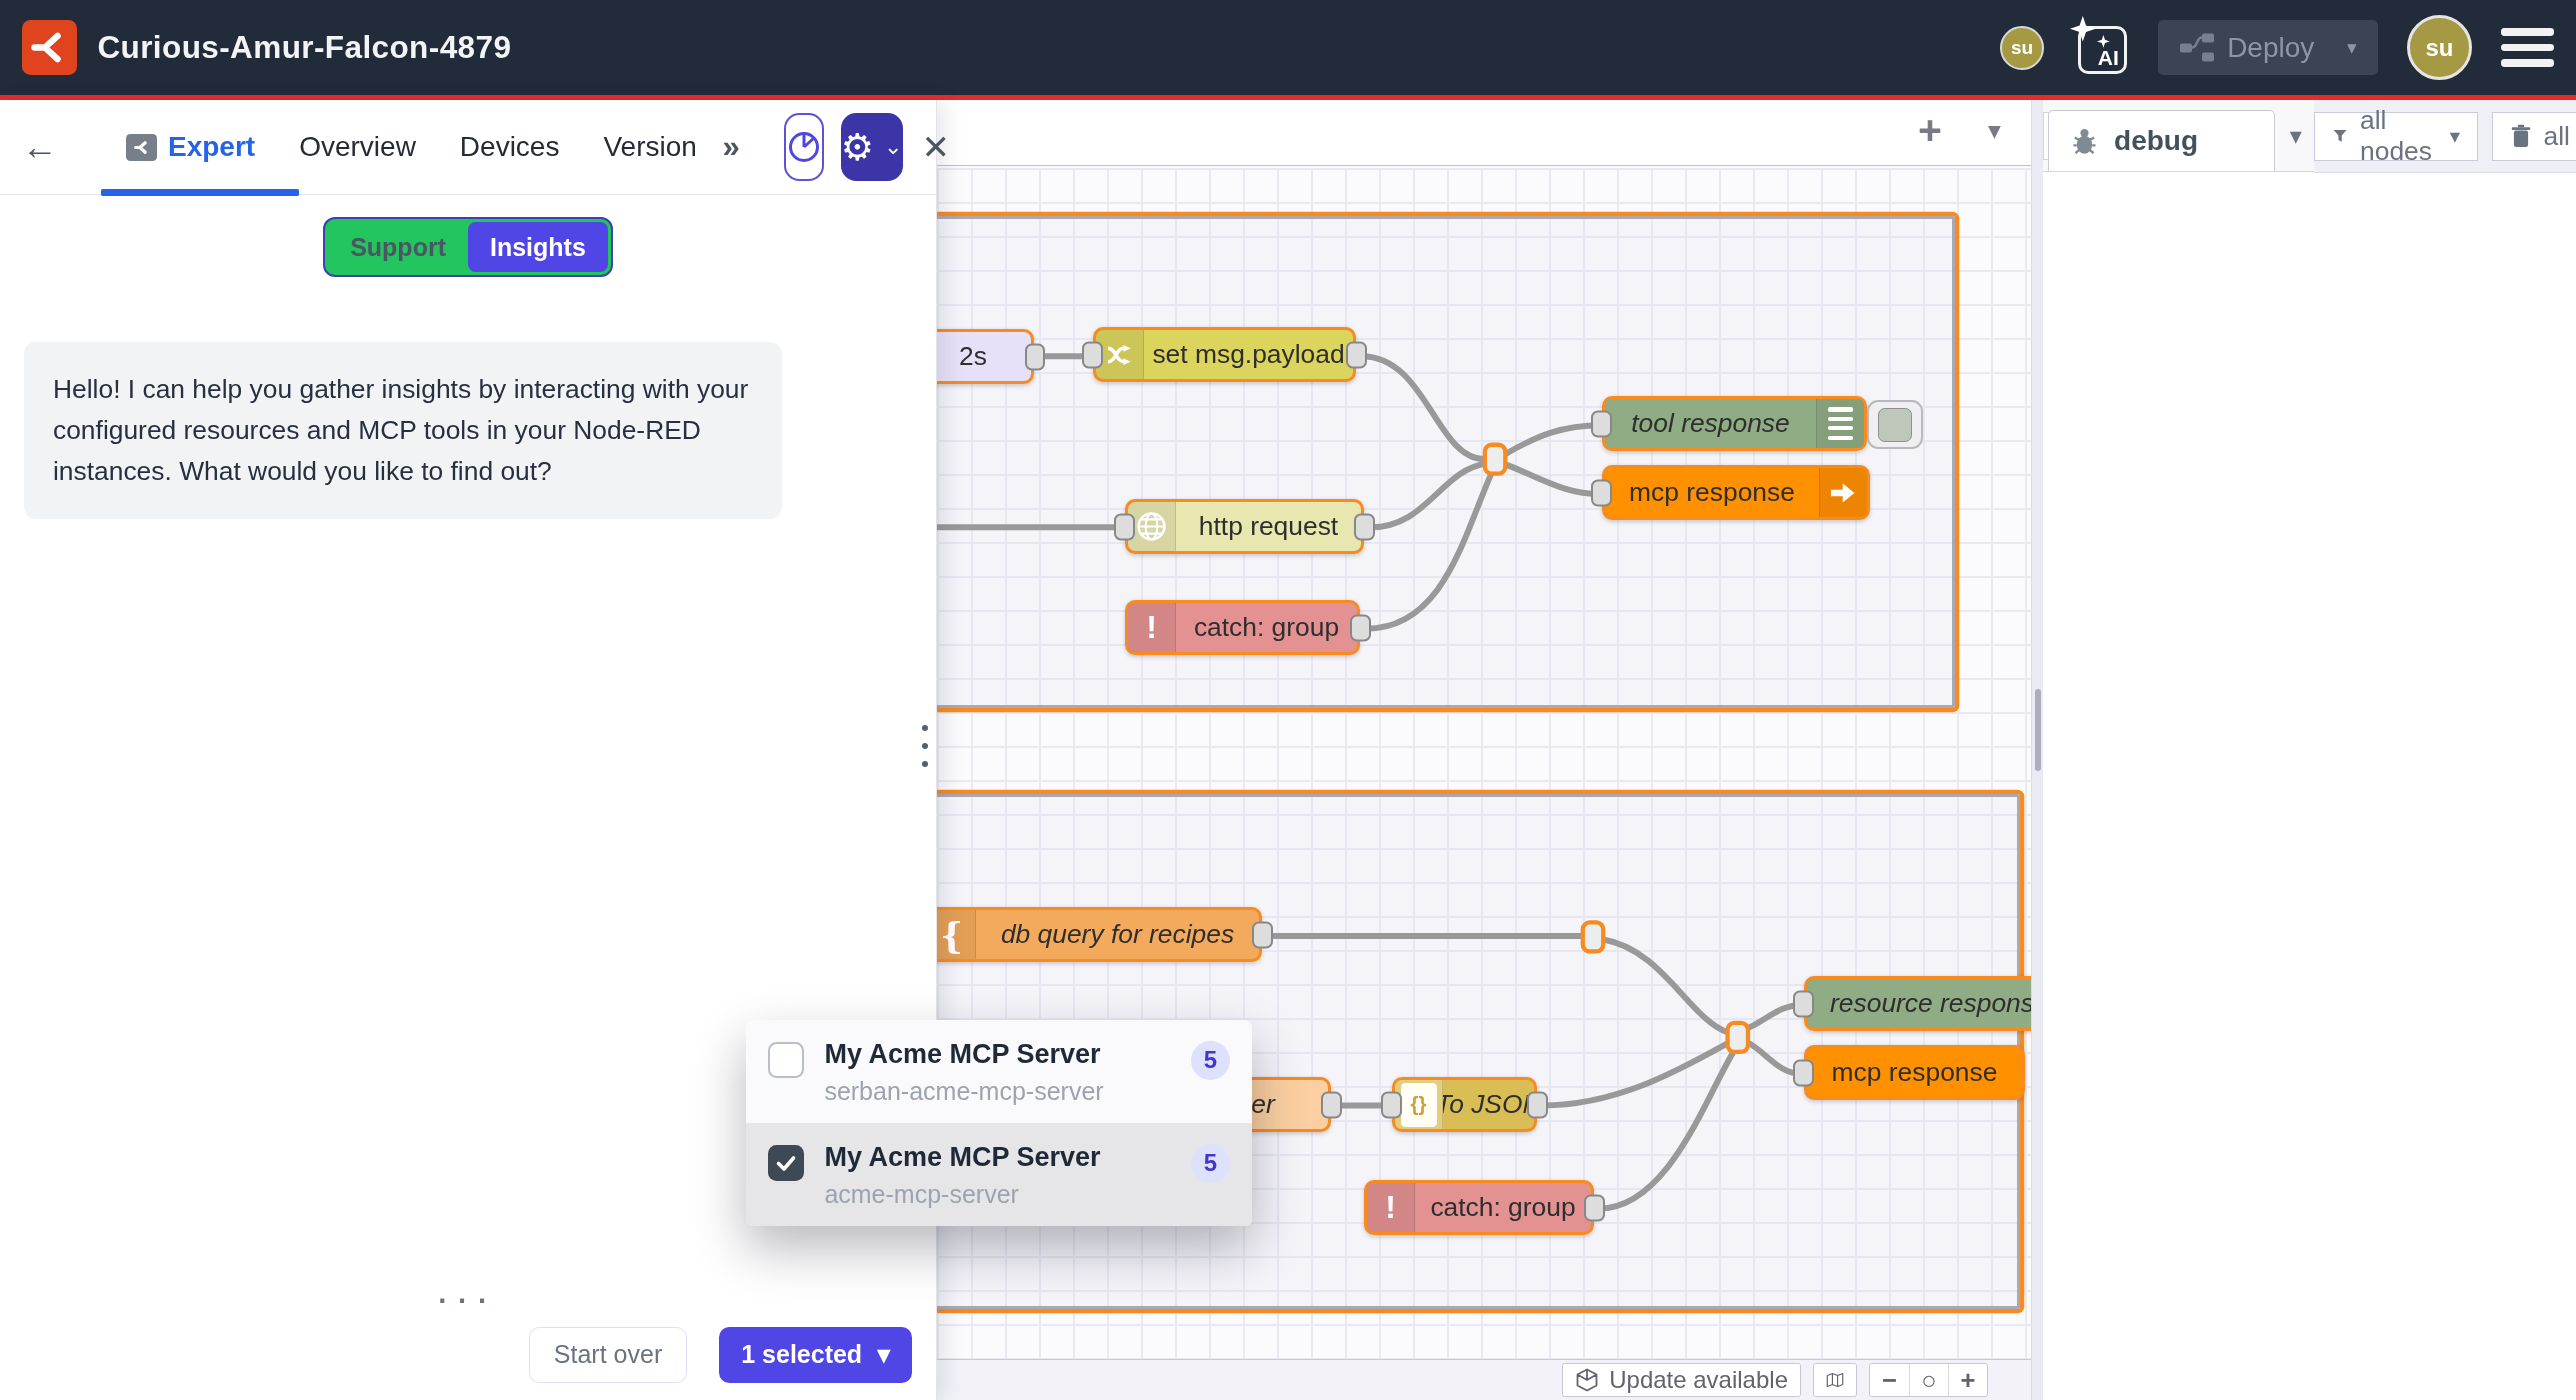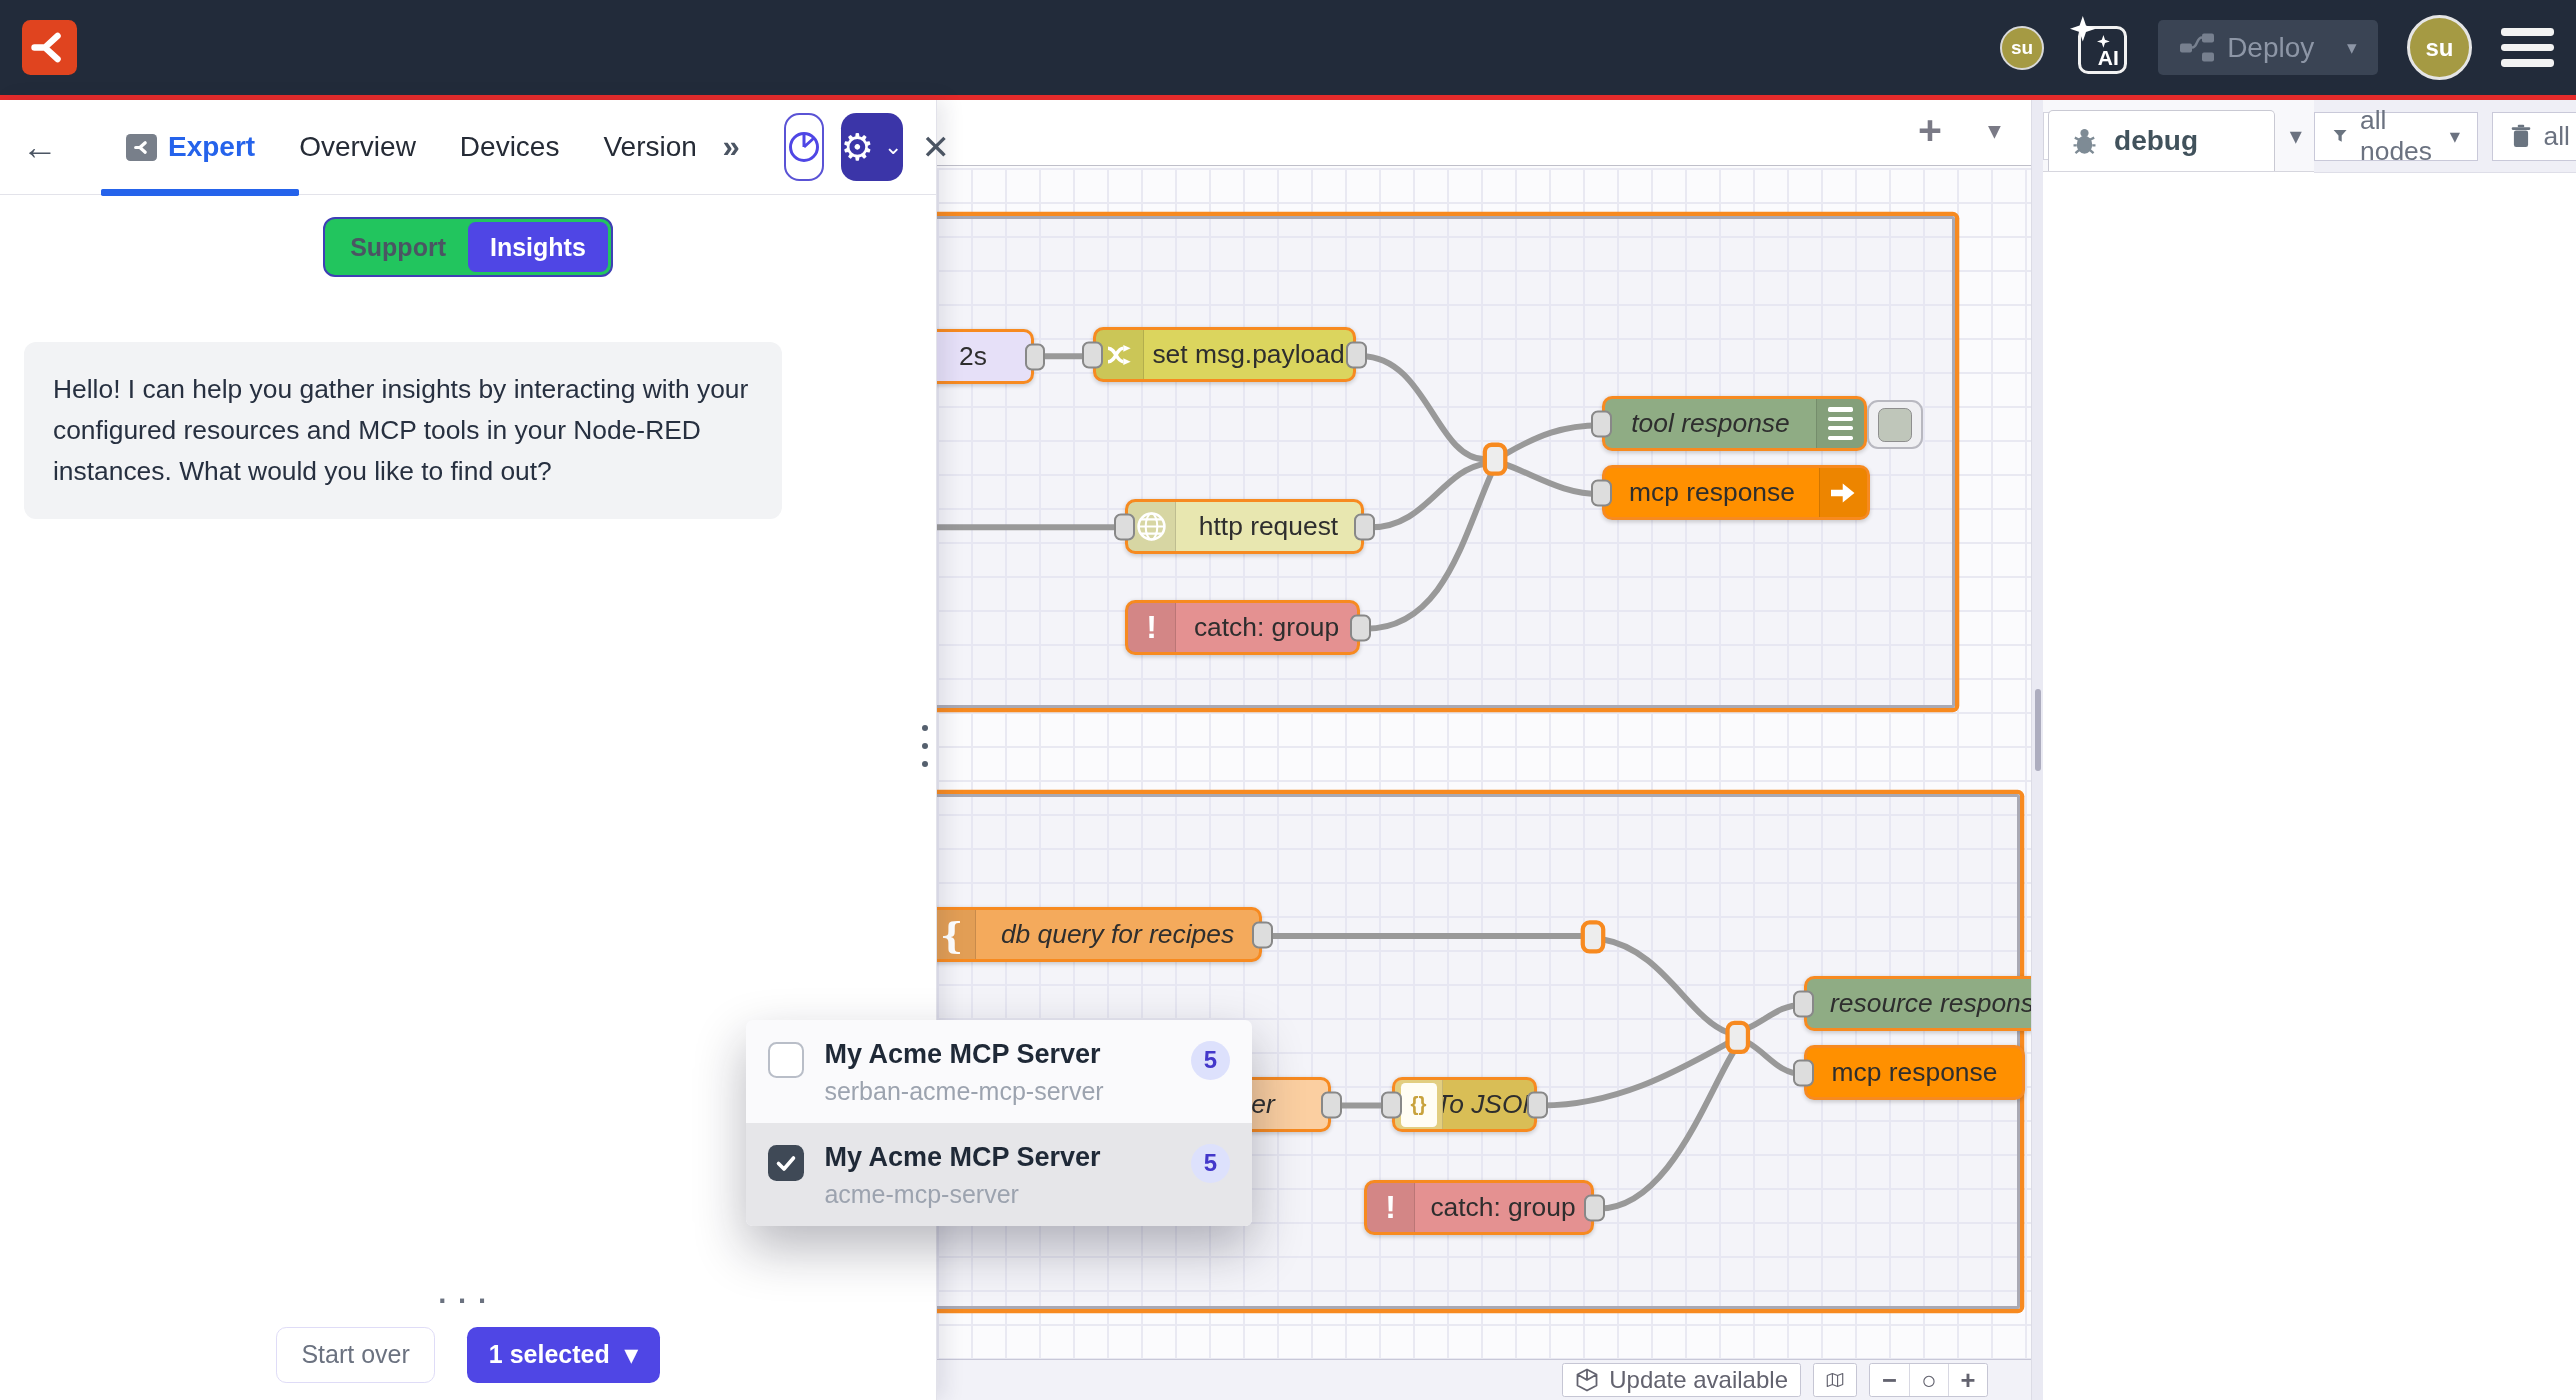--- a/index.html
+++ b/index.html
@@ -96,21 +96,21 @@
   .seg-wrap { text-align:center; }
   .seg { display:inline-flex; border:2.6px solid #3F3FB5; border-radius:12px; padding:3.4px; background:#22c55e; }
   .seg-item { font-size:25px; font-weight:700; color:#4B5563; padding:10.2px 22px; border-radius:7.7px; }
   .seg-item.active { background:#4F46E5; color:#FFF; }
   .beta { margin-top:29px; background:#E9EDFC; border-radius:8.5px; padding:22px 25.6px; font-size:25.6px; line-height:39px; color:#4F46E5; }
   .beta-badge { display:inline-block; background:#7F86EE; color:#FFF; font-size:19.6px; font-weight:800; padding:4.3px 12px; border-radius:6.8px; margin-right:12px; letter-spacing:0.9px; transform:translateY(-2.6px); }
   .beta a { color:#4F46E5; }
   .bubble { margin-top:65px; background:#F2F3F5; border-radius:12px; padding:27px 29px; width:758px; font-size:26.4px; line-height:41px; color:#273040; }
   .chat-bottom { flex:0 0 auto; padding:0 24px 17px; }
   .dots { text-align:center; color:#6B7280; font-size:29px; letter-spacing:10.2px; margin-bottom:8.5px; font-weight:700; }
-  .cb-row { display:flex; justify-content:center; align-items:center;gap:32px; }
+  .cb-row { display:flex; justify-content:flex-end; align-items:center;gap:32px; }
   .startover { background:#FFF; border:1.7px solid #DFDCF7; border-radius:10.2px; padding:12.8px 24px; font-size:25px; color:#6B7280; }
   .selectedbtn { background:#4F46E5; border:none; border-radius:10.2px; padding:13.6px 22px; font-size:25px; font-weight:600; color:#FFF; display:flex; align-items:center; gap:15.3px; }
   .inputbox { margin-top:31px; height:213px; border:3.4px solid #C9CDD6; border-radius:15.3px; background:#FFF; position:relative; }
   .inputbox textarea { position:absolute; inset:19px 136px 60px 20.4px; border:none; outline:none; resize:none; font-family:"Liberation Sans",sans-serif; font-size:26.4px; color:#374151; }
   .inputbox textarea::placeholder { color:#99A1AD; }
   .send { position:absolute; right:20.4px; bottom:19px; background:#A9A9F7; color:#FFF; border:none; border-radius:8.5px; padding:12px 24px; font-size:25.6px; }
 
   
   .dd { position:absolute; left:746px; top:920px; width:506px; z-index:100; background:#FAFAFC; border-radius:6.8px; overflow:hidden; box-shadow:0 22px 51px rgba(20,20,40,.30); }
   .dd-item { display:flex; gap:20.4px; padding:19px 22px 17px; }
@@ -130,20 +130,21 @@
 <body>
 
 <div class="app">
 
   <div class="hdr">
     <div class="logo">
       <svg width="37" height="37" viewBox="0 0 64 64">
           <path d="M6 32 H24 M46 12 L24 32 L46 52" stroke="#FFF" stroke-width="11" fill="none" stroke-linecap="round" stroke-linejoin="round"></path>
         </svg>
     </div>
+    <div class="hdr-title">Curious-Amur-Falcon-4879</div>
     <div class="hdr-right">
       <div class="avatar sm">su</div>
       <div class="ai-ico">
         <div class="ai-frame"></div>
         <span class="ai-txt">AI</span>
         <svg width="25.6" height="25.6" viewBox="0 0 24 24" style="position:absolute;left:-3.4px;top:-3.4px;">
             <path d="M12 0 L15 9 L24 12 L15 15 L12 24 L9 15 L0 12 L9 9 Z" fill="#FFF"></path>
           </svg>
         <svg width="12.8" height="12.8" viewBox="0 0 24 24" style="position:absolute;left:24px;top:15.3px;">
             <path d="M12 0 L15 9 L24 12 L15 15 L12 24 L9 15 L0 12 L9 9 Z" fill="#FFF"></path>

